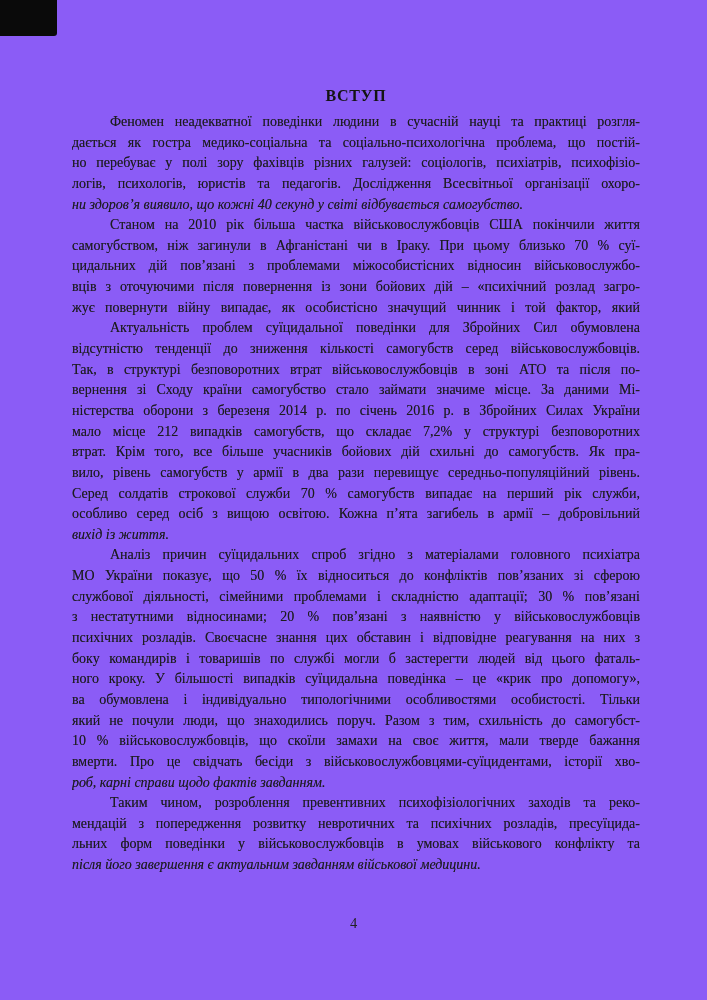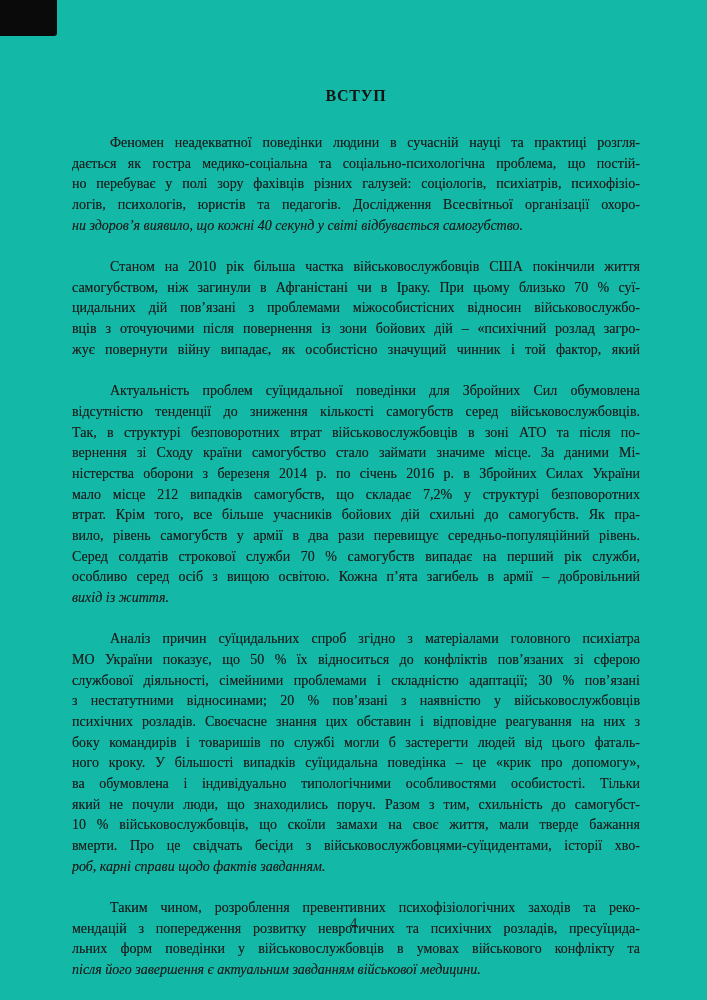--- a/index.html
+++ b/index.html
@@ -6,21 +6,21 @@
     margin: 0;
     padding: 0;
     background: #f2f2f2;
     font-family: "Liberation Serif", "DejaVu Serif", serif;
   }
   .page {
     position: relative;
     width: 707px;
     height: 1000px;
     margin: 0 auto;
-    background: #14b8a6;
+    background: #8b5cf6;
     overflow: hidden;
     color: #1d1d1d;
   }
   .scan-artifact {
     position: absolute;
     left: 0;
     top: 0;
     width: 57px;
     height: 36px;
     background: #0a0a0a;
@@ -53,21 +53,20 @@
   }
   .line {
     height: 20.65px;
     overflow: hidden;
     text-align: justify;
     text-align-last: justify;
     white-space: normal;
   }
   .line.first {
     padding-left: 38px;
-    margin-top: 21px;
   }
   .line.last {
     text-align-last: left;
     font-style: italic;
   }
   .page-number {
     position: absolute;
     left: 0;
     width: 707px;
     top: 915px;

